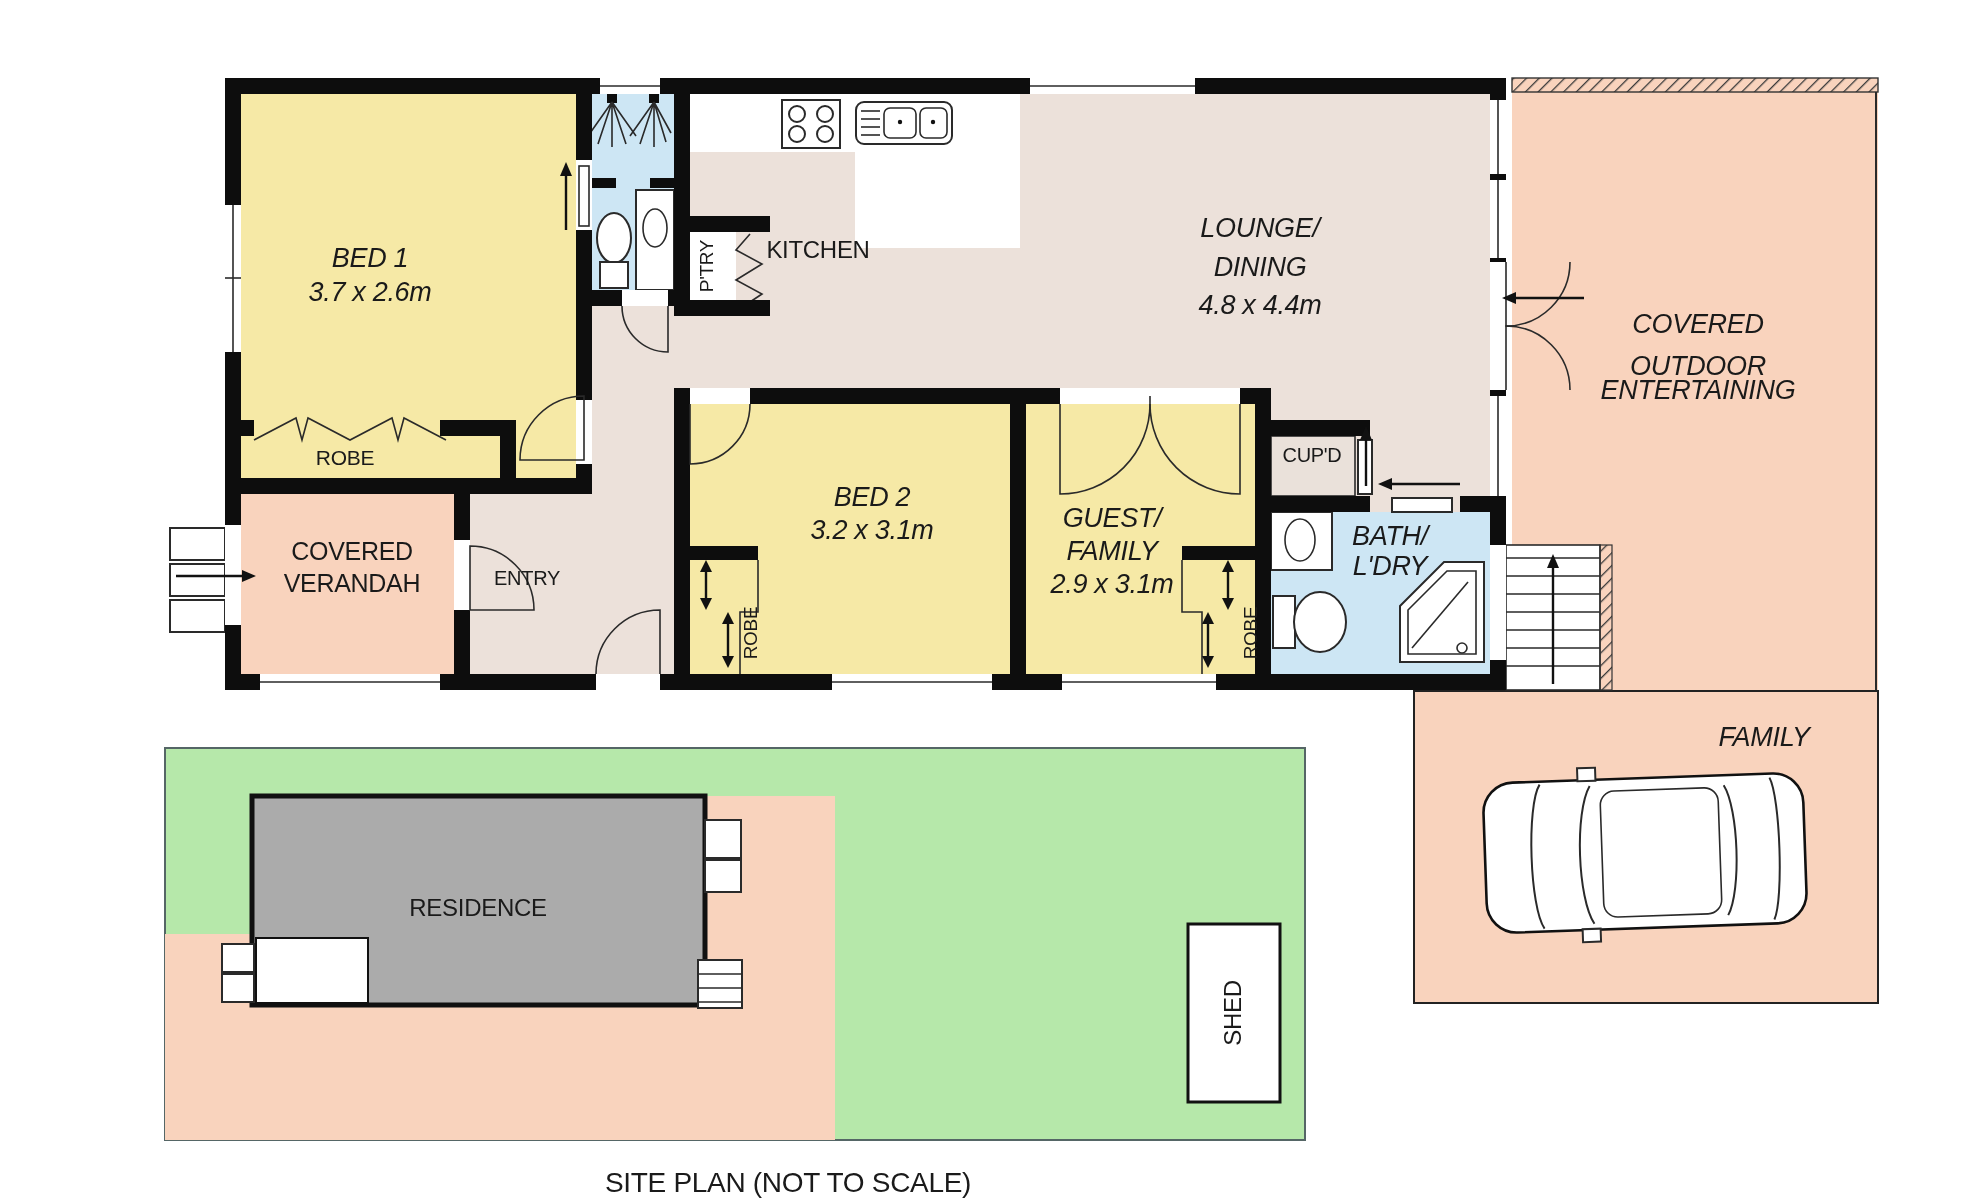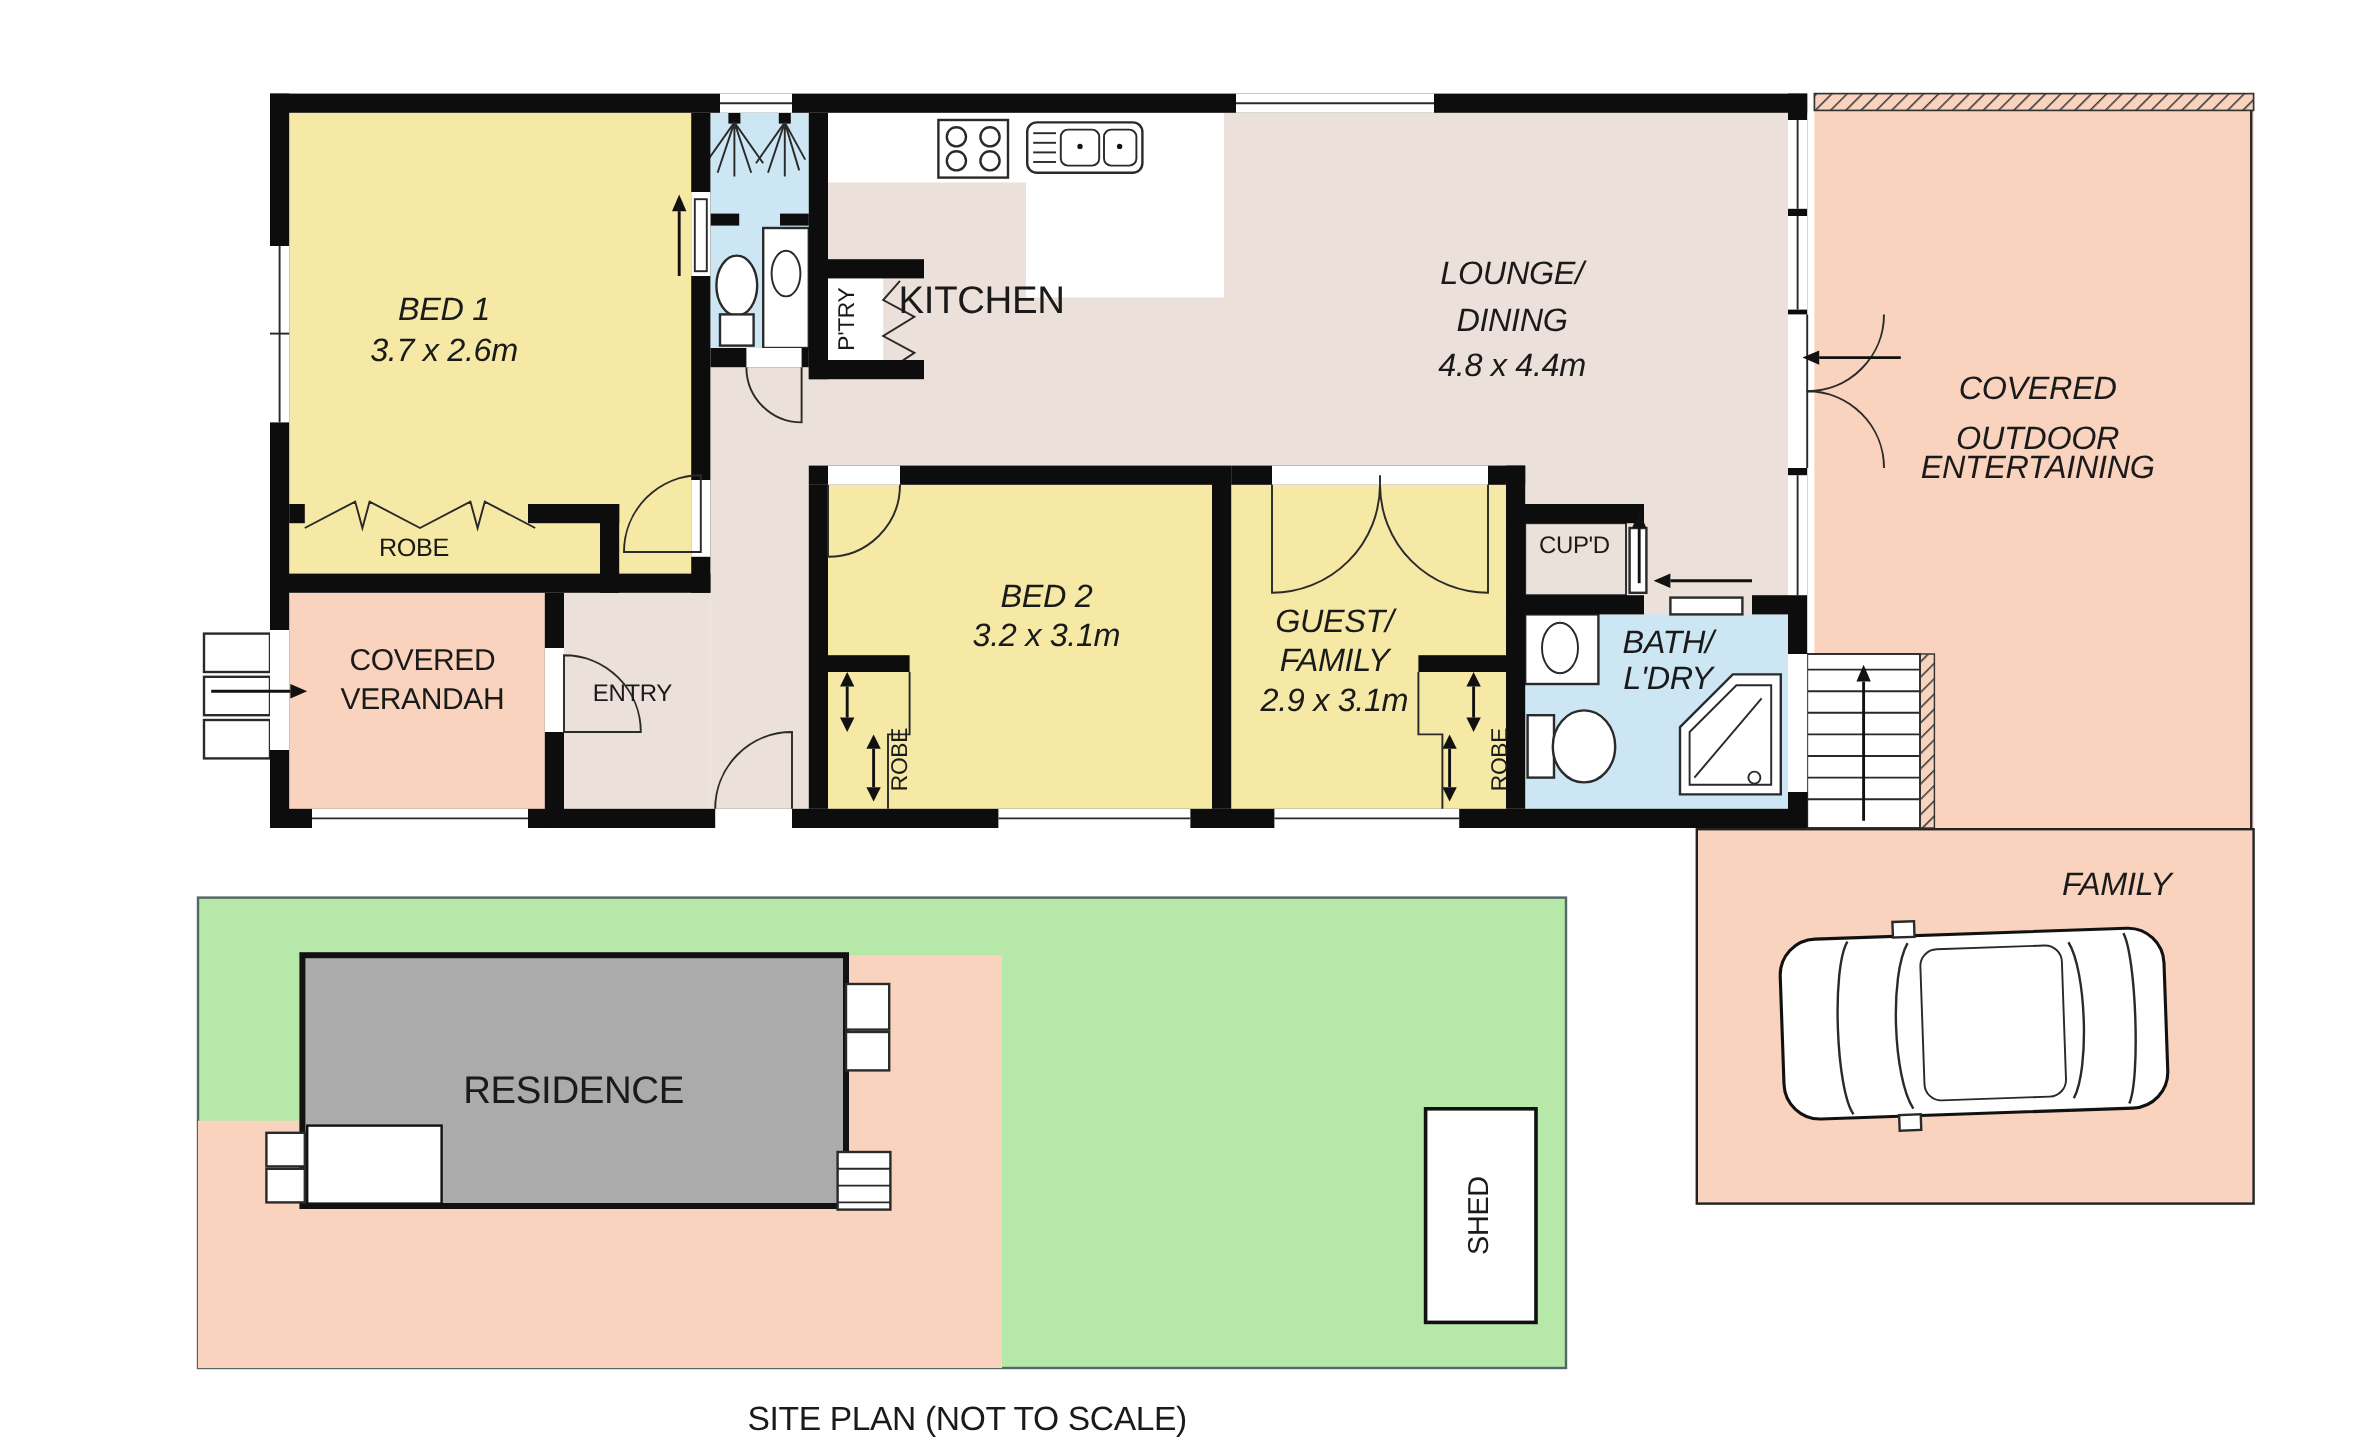--- a/index.html
+++ b/index.html
@@ -19,21 +19,21 @@
   .lnw{fill:#fff;stroke:#2a2a2a;stroke-width:2;}
   .lnw3{fill:#fff;stroke:#111;stroke-width:3;}
   .gap{fill:#fff;}
   .glz{stroke:#2a2a2a;stroke-width:1.6;}
   .arr{stroke:#111;stroke-width:2.4;fill:none;}
   .arrh{fill:#111;stroke:none;}
   .cupfill{fill:#eae1da;stroke:#2a2a2a;stroke-width:1.6;}
   .lbl{position:absolute;transform:translate(-50%,-50%);white-space:nowrap;
        letter-spacing:-0.3px;line-height:1;}
   .vert{transform:translate(-50%,-50%) rotate(-90deg);}
-  .s28{font-size:28px;margin-left:18px;} .s27{font-size:27px;font-style:italic;} .s26{font-size:32px;} .s25{font-size:25px;}
+  .s28{font-size:28px;} .s27{font-size:27px;font-style:italic;} .s26{font-size:24px;} .s25{font-size:25px;}
   .s24{font-size:24px;} .s21{font-size:21px;} .s20{font-size:20px;text-align:right;} .s19{font-size:19px;}
   #area-box{position:absolute;top:1118px;right:175px;text-align:right;
             font-size:20.5px;line-height:24px;letter-spacing:-0.3px;}
 </style>
 </head>
 <body>
 
 <div id="page">
 
 <svg id="plan-svg" width="1975" height="1200" viewBox="0 0 1975 1200">

